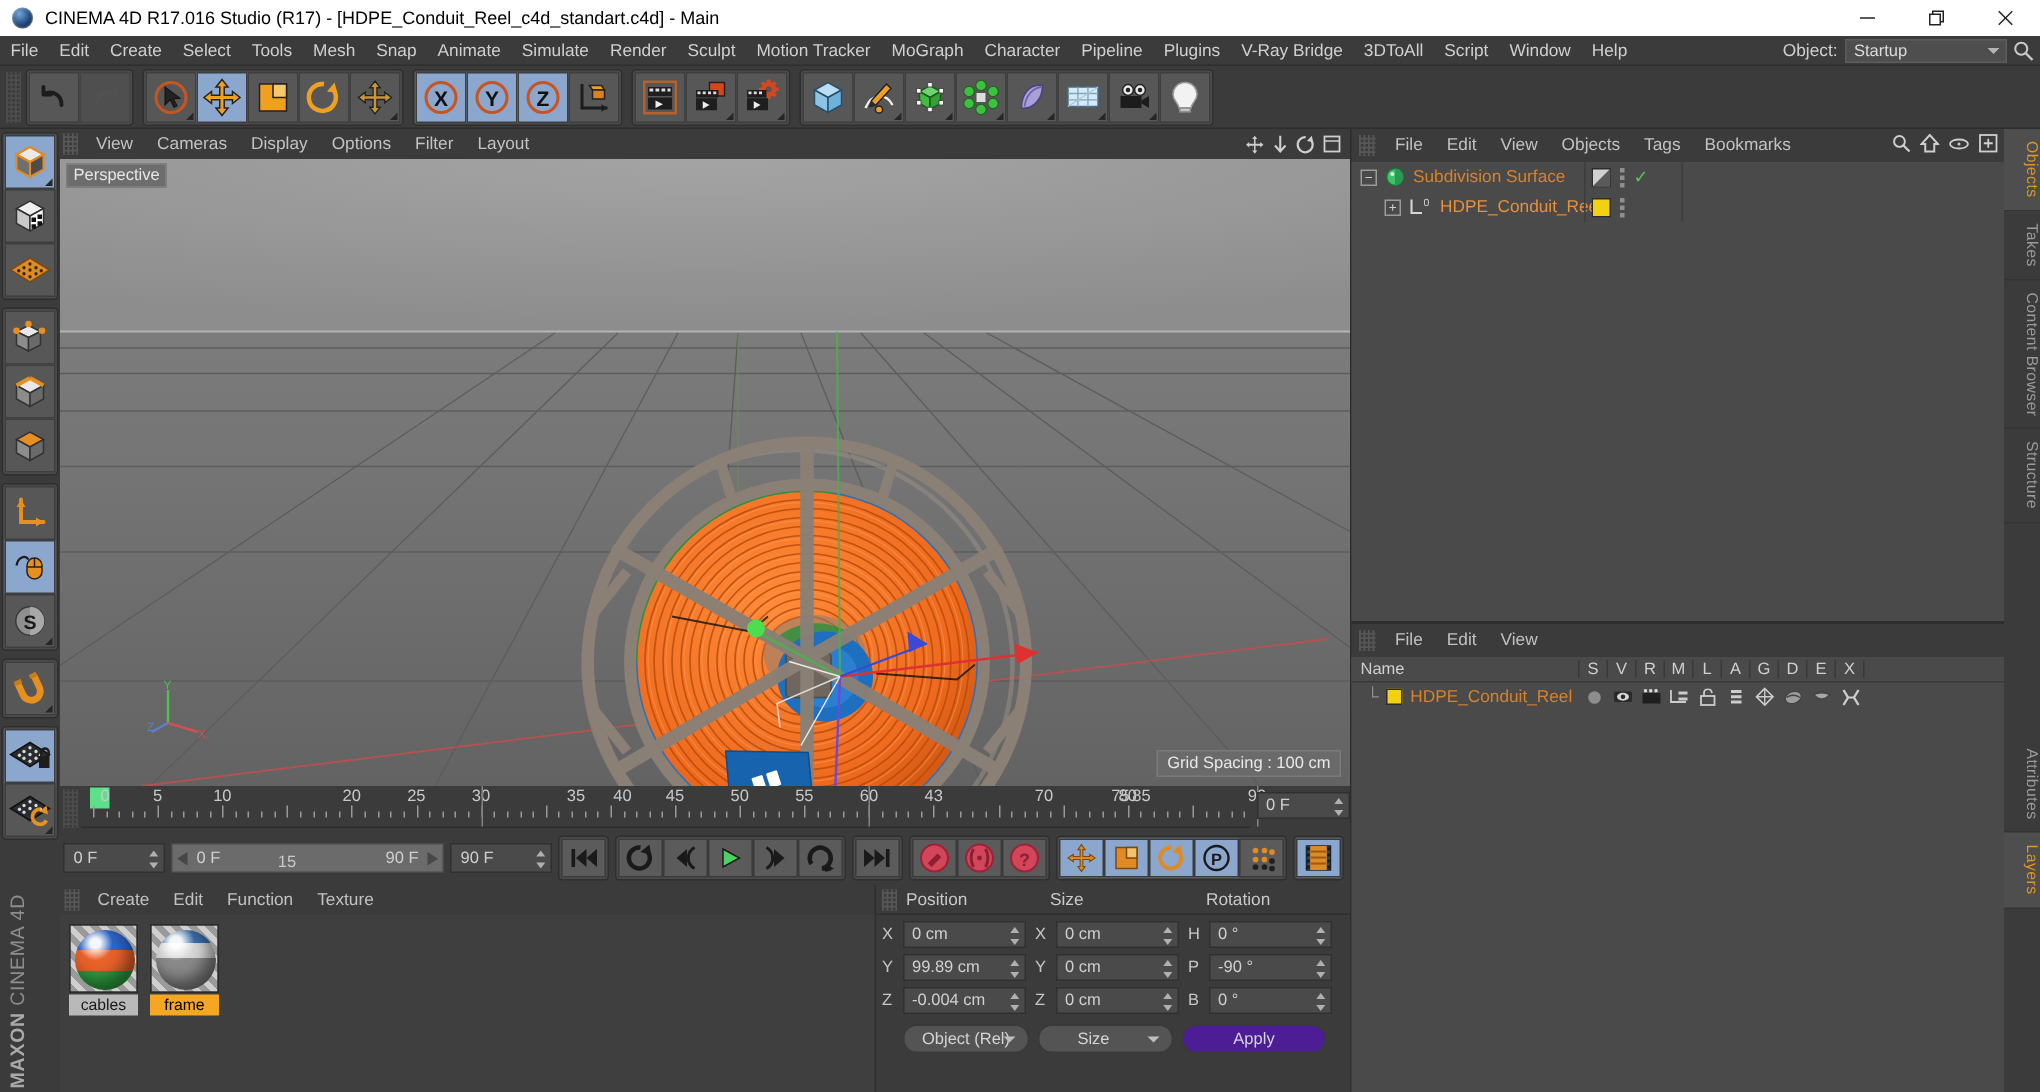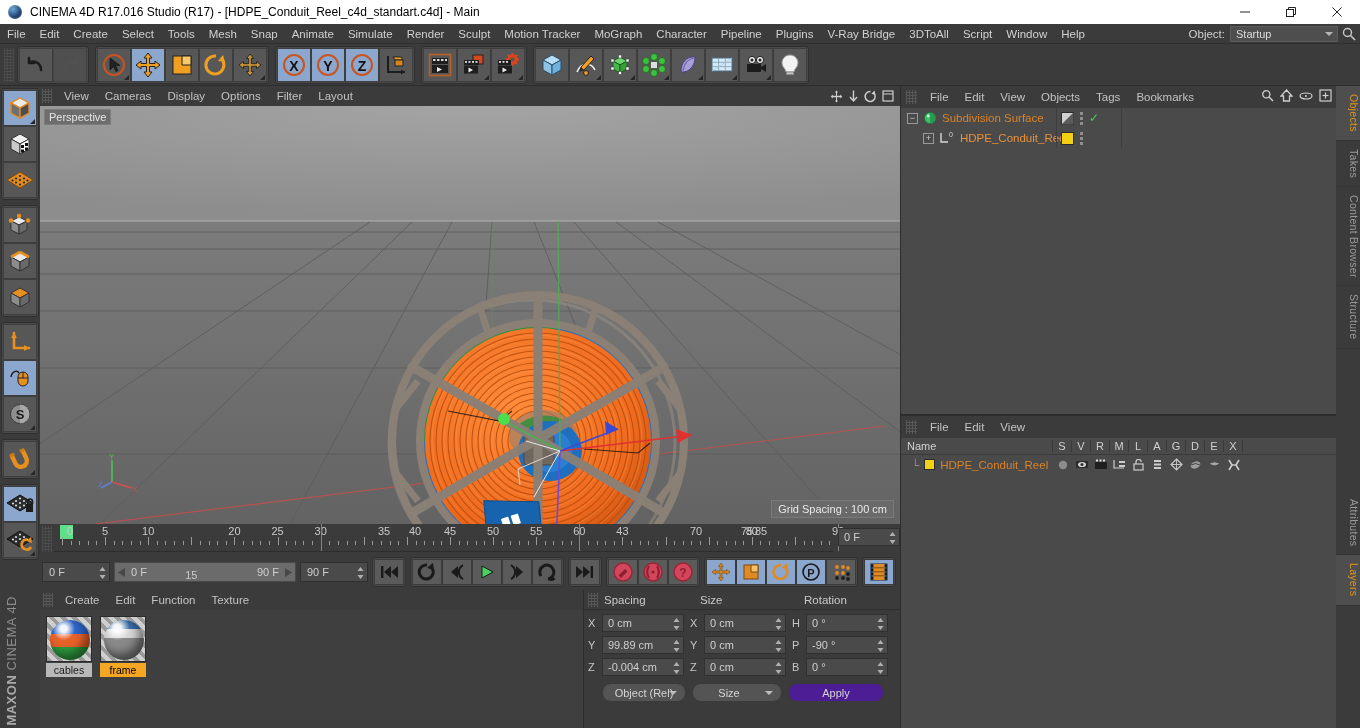--- a/index.html
+++ b/index.html
@@ -1189,21 +1189,21 @@
                        box-shadow: inset -5px -6px 10px rgba(0,0,0,.5);"></div>
               </div>
               <div class="matname sel">frame</div>
             </div>
           </div>
         </div>
 
         <div class="coordmgr">
           <div class="coordhead">
             <div class="g"></div>
-            <div class="ch" style="width:96px">Spacing</div>
+            <div class="ch" style="width:96px">Position</div>
             <div class="ch" style="width:104px">Size</div>
             <div class="ch">Rotation</div>
           </div>
           <div class="coordbody">
             <div class="crow">
               <span class="cax">X</span>
               <div class="cfield w1">
                 <span>0 cm</span>
                 <span class="spin">
                     <svg width="7" height="12" viewBox="0 0 7 12">

